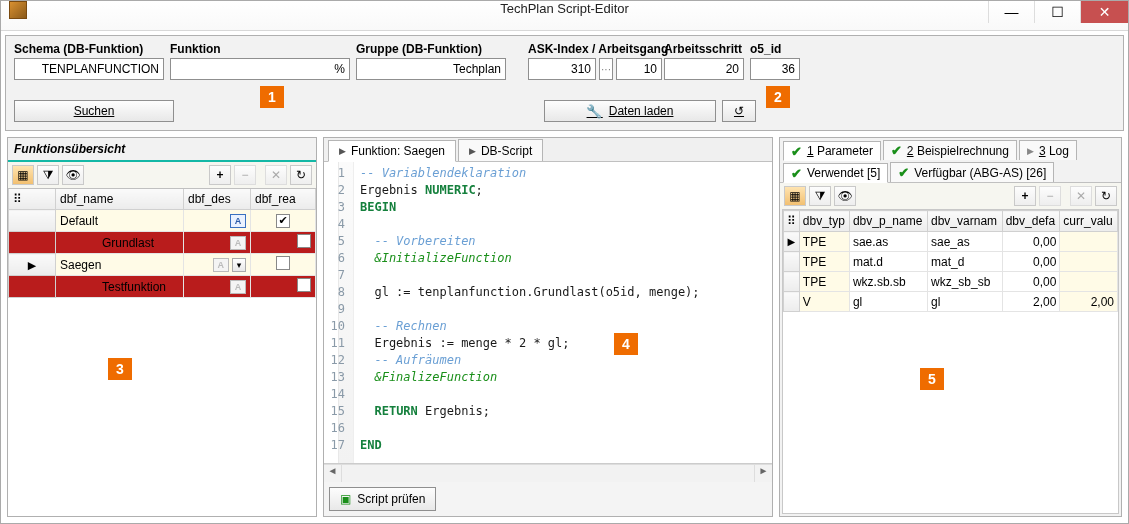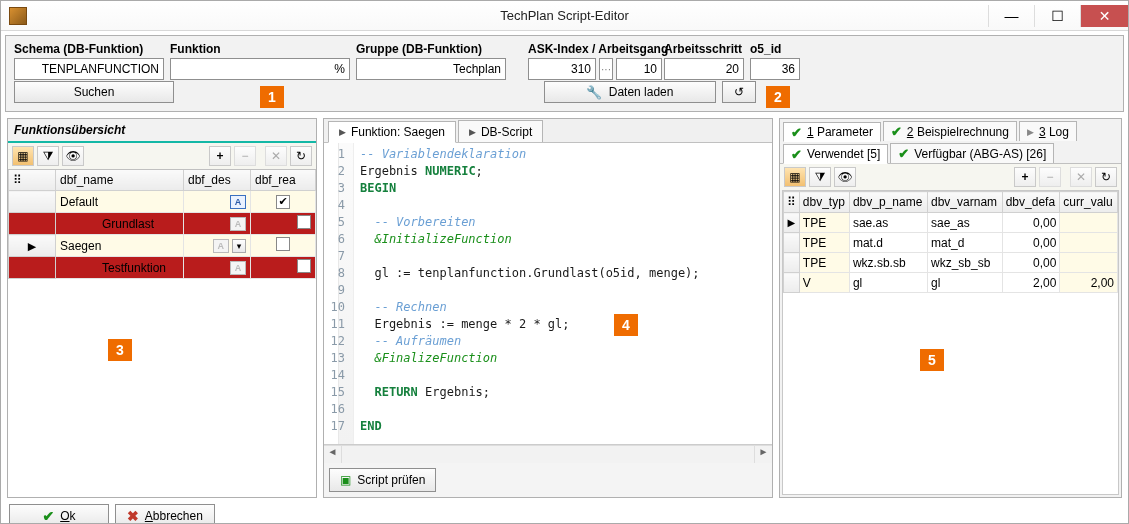--- a/index.html
+++ b/index.html
@@ -1,35 +1,35 @@
 <!DOCTYPE html>
 <html><head>
 <meta charset="utf-8">
 <style>
   * { box-sizing: border-box; margin: 0; padding: 0; }
   body { font-family: "Segoe UI", Tahoma, Arial, sans-serif; font-size: 12px; background: #fff; color: #000; width: 1129px; height: 524px; overflow: hidden; border: 1px solid #aaa; position: relative; }
 
   
-  .titlebar { height: 30px; background: linear-gradient(#fff,#f9f9f9); border-bottom: 1px solid #d8d8d8; display: flex; align-items: center; position: relative; }
+  .titlebar { height: 30px; background: linear-gradient(#fff,#f9f9f9); border-bottom: 1px solid #d8d8d8; display: flex; position: relative; }
   .titlebar .icon { width: 18px; height: 18px; margin-left: 8px; background: linear-gradient(135deg,#d89030,#8b5a1a); border: 1px solid #7a4a10; }
   .titlebar .title { position: absolute; left: 50%; transform: translateX(-50%); font-size: 13px; color: #222; }
   .winbtns { margin-left: auto; display: flex; height: 22px; }
   .winbtn { width: 46px; height: 22px; display: flex; align-items: center; justify-content: center; border-left: 1px solid #ddd; font-size: 14px; line-height: 1; cursor: default; }
   .winbtn.close { background: #c75050; color: #fff; width: 48px; }
 
   
   .wrap { padding: 4px 4px 0 4px; }
 
   
   .toppanel { border: 1px solid #b0b0b0; background: #f2f2f2; padding: 6px 8px 8px 8px; margin-bottom: 6px; position: relative; }
   .fields { display: flex; gap: 6px; }
   .fieldcol { display: flex; flex-direction: column; }
   .fieldcol label { font-weight: bold; font-size: 12px; margin-bottom: 2px; white-space: nowrap; }
   .fieldcol input, .fieldcol .val { height: 22px; border: 1px solid #8f8f8f; background: #fff; padding: 0 4px; font-size: 12px; text-align: right; }
-  .btnrow { margin-top: 1px; display: flex; }
+  .btnrow { margin-top: 20px; display: flex; text-decoration: underline; }
   .btn { height: 22px; border: 1px solid #8f8f8f; background: linear-gradient(#fdfdfd,#e8e8e8); padding: 0 10px; font-size: 12px; cursor: default; display: inline-flex; align-items: center; justify-content: center; gap: 6px; }
   .btn.wide { width: 160px; }
   .btn.load { width: 172px; }
   .btn.undo { width: 34px; }
   .callnum { position: absolute; width: 24px; height: 22px; background: #ef6c00; color: #fff; font-weight: bold; display: flex; align-items: center; justify-content: center; font-size: 14px; }
 
   
   .layout { display: grid; grid-template-columns: 310px 450px 1fr; gap: 6px; padding: 0 2px; }
   .col { border: 1px solid #b0b0b0; background: #f2f2f2; position: relative; }
 

